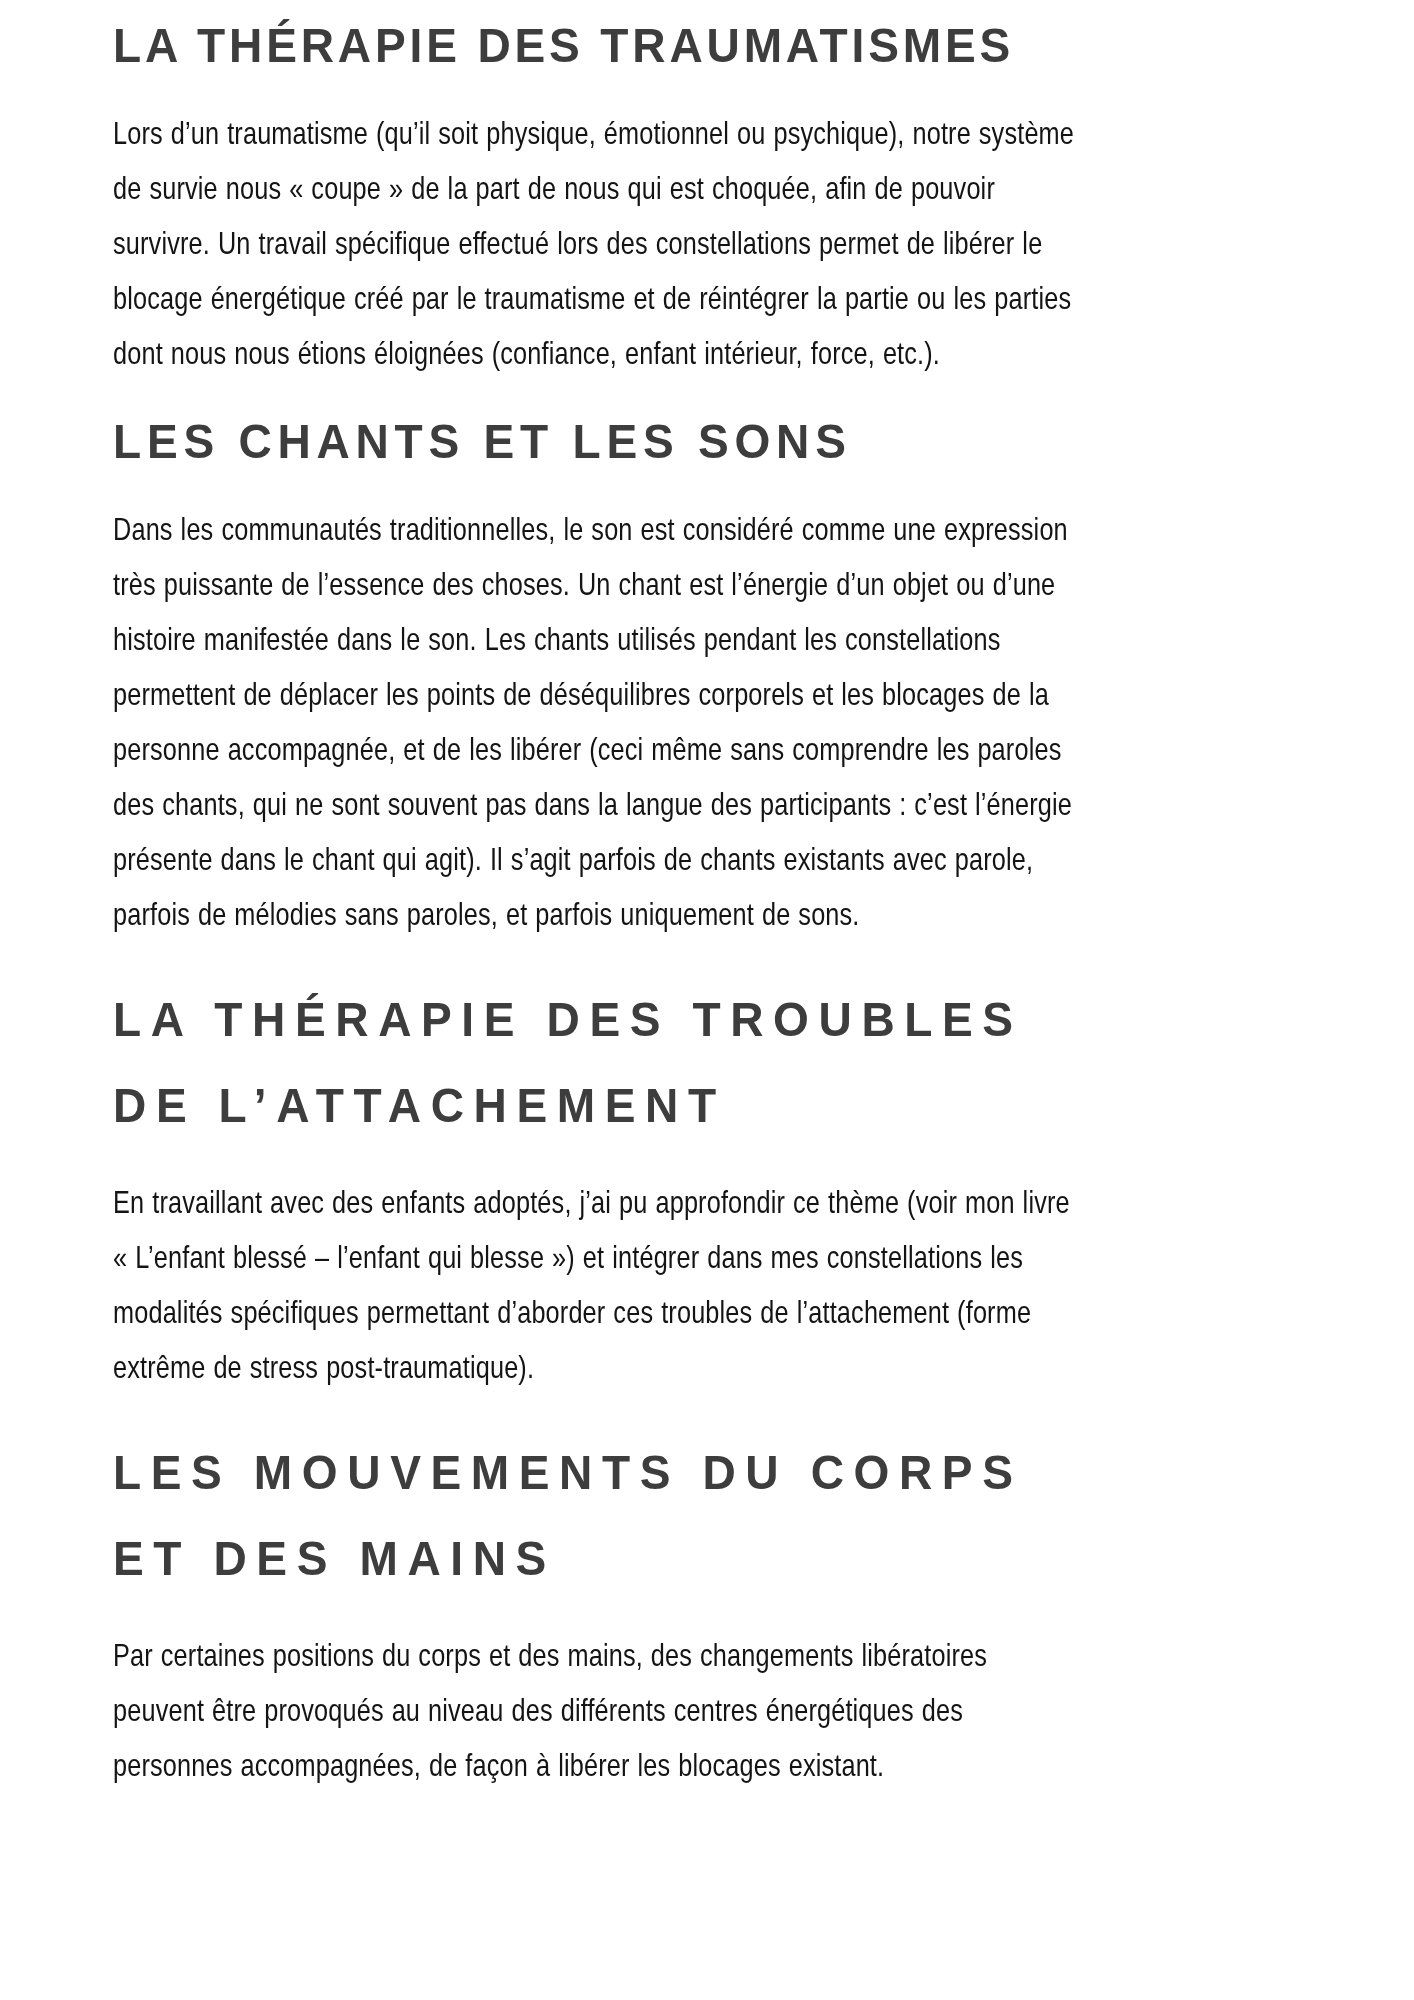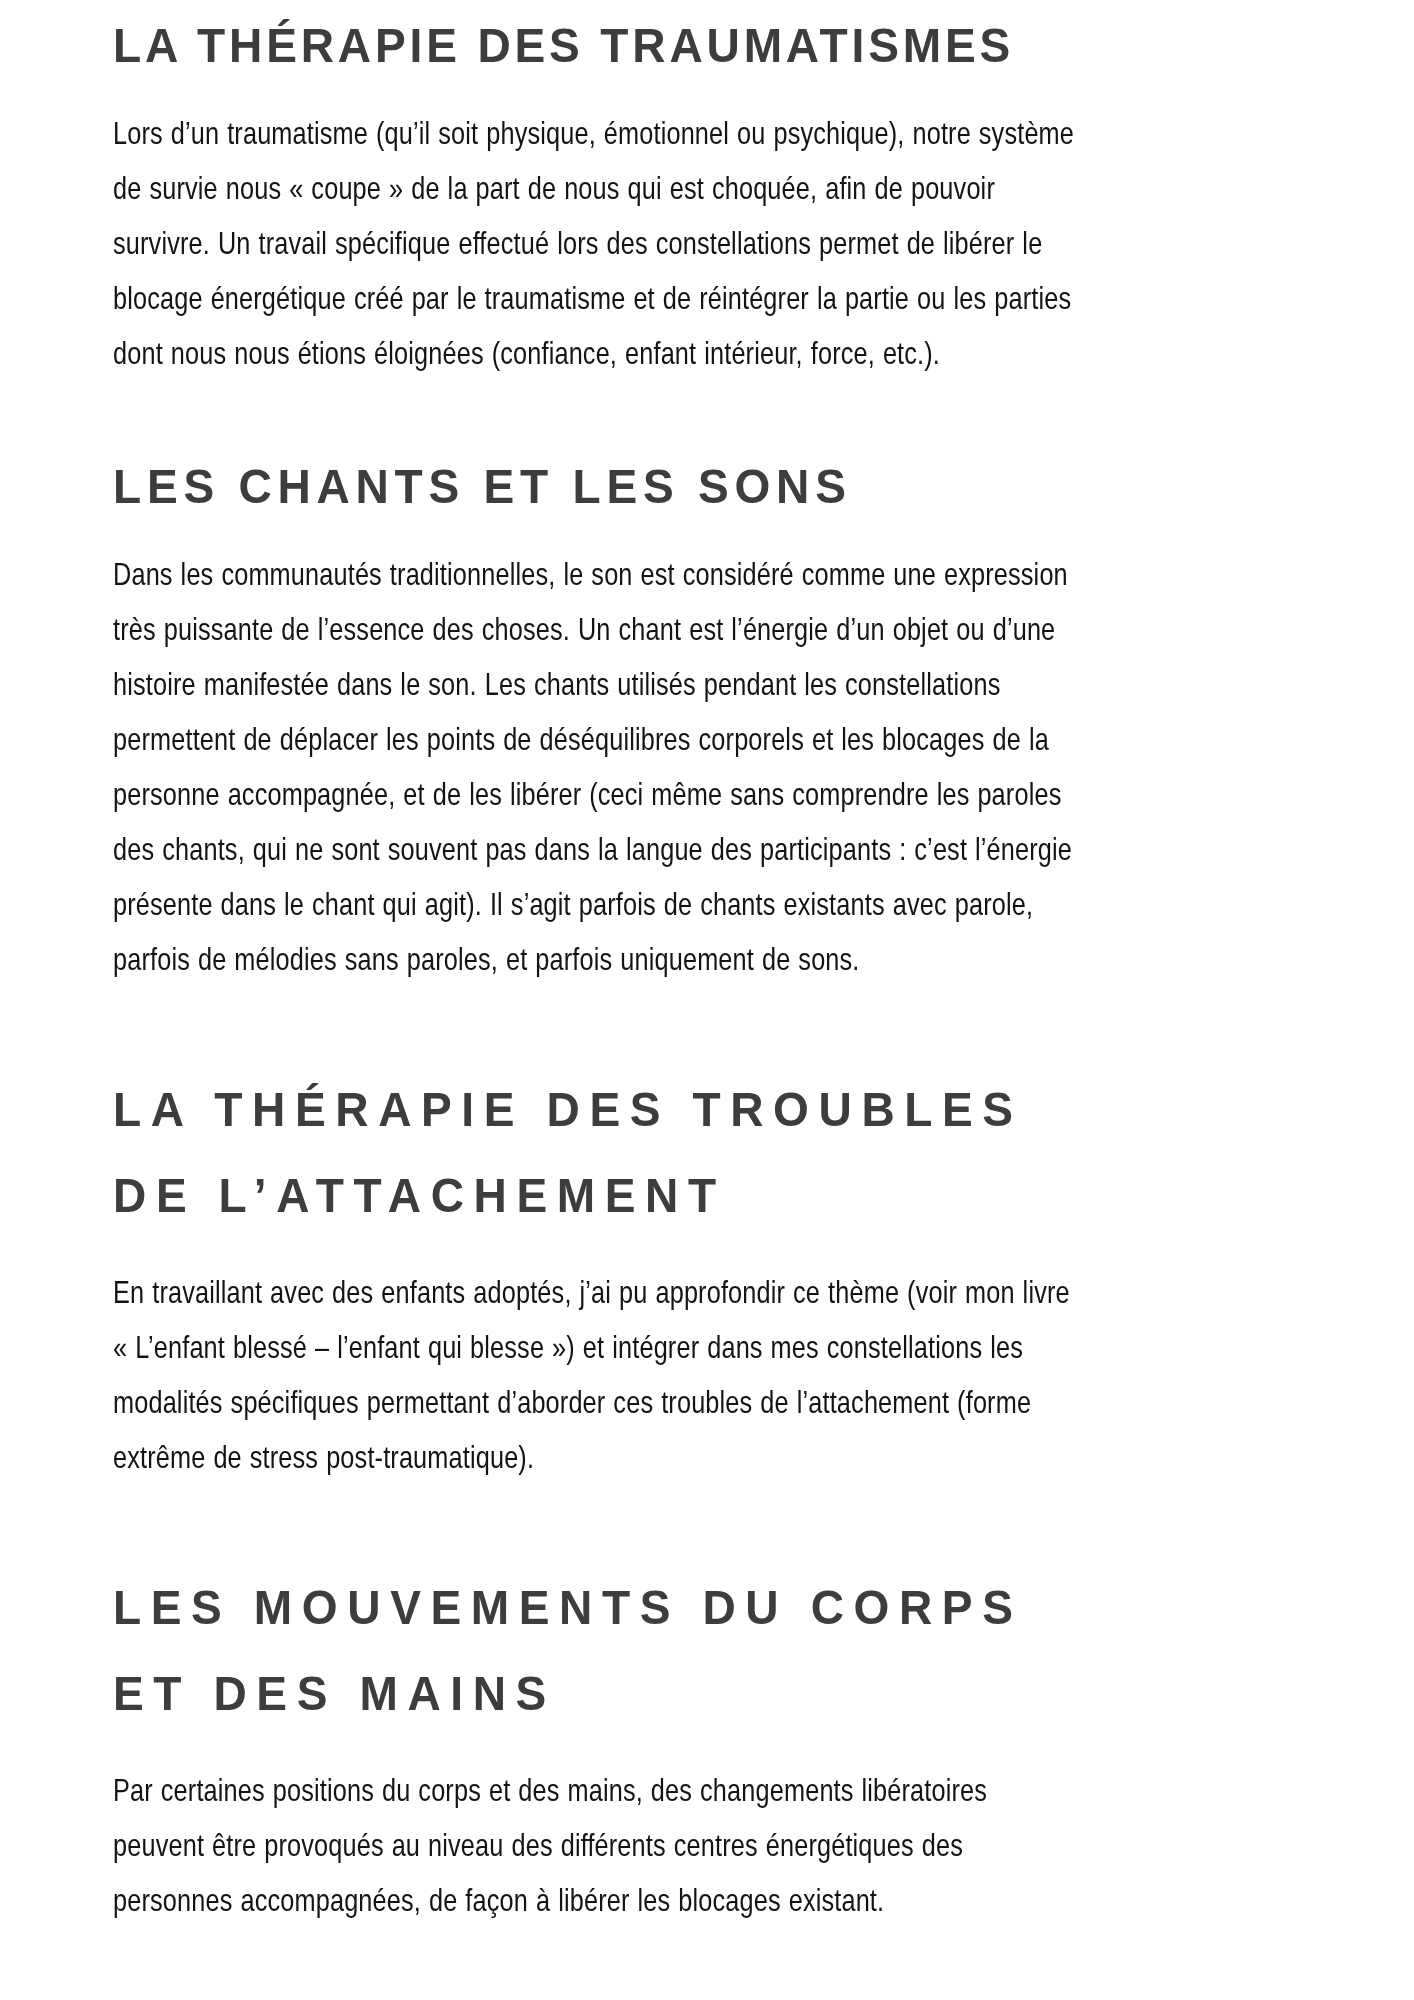--- a/index.html
+++ b/index.html
@@ -15,21 +15,21 @@
     overflow-x: hidden;
   }
   .page {
     box-sizing: border-box;
     width: 1312px;
     min-height: 2000px;
     padding: 20px 60px 40px 113px;
     background: #ffffff;
   }
   section { margin: 0; padding: 0; }
-  section + section { margin-top: 80px; }
+  section + section { margin-top: 35px; }
   .heading {
     margin: 0 0 26px 0;
     font-family: "Liberation Sans", sans-serif;
     font-weight: 700;
     font-size: 48px;
     line-height: 86px;
     color: #3d3d3d;
     max-width: 1000px;
     transform: scaleX(0.96);
     transform-origin: 0 0;

